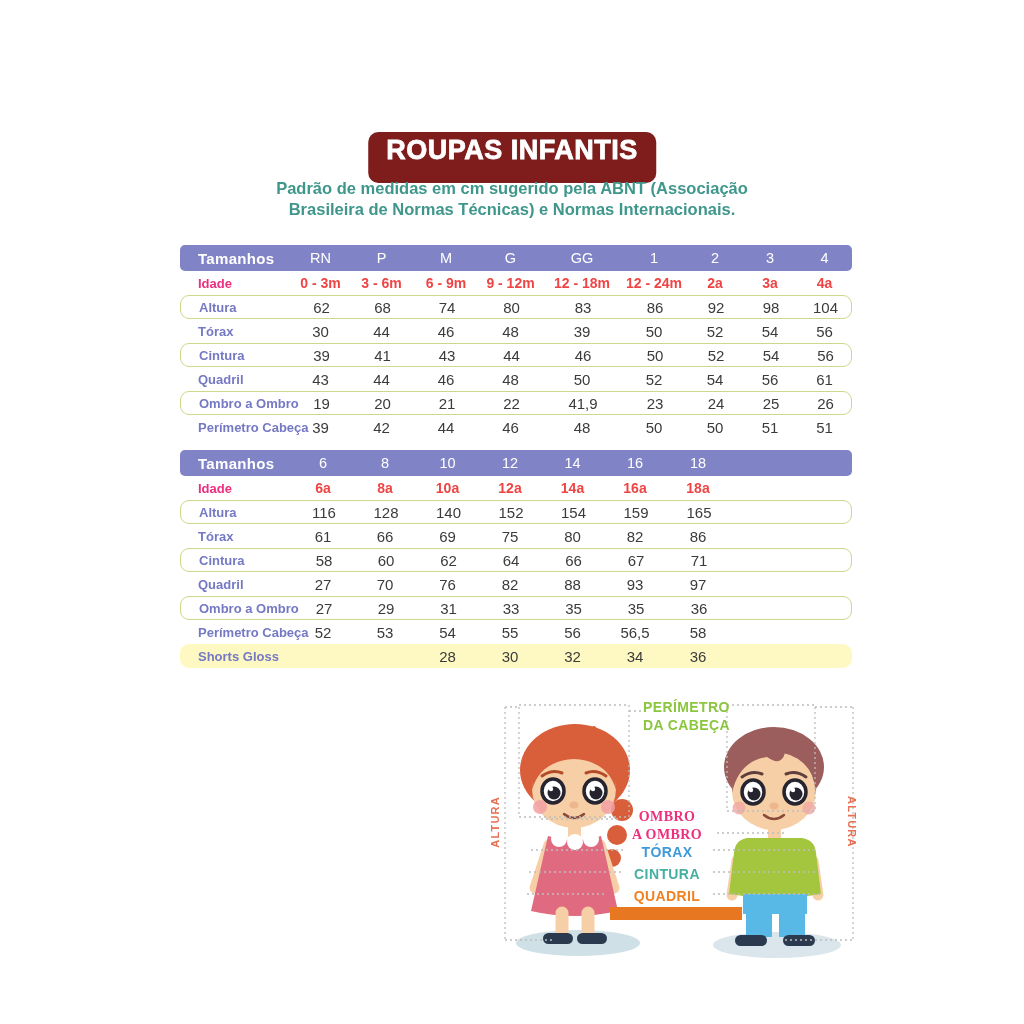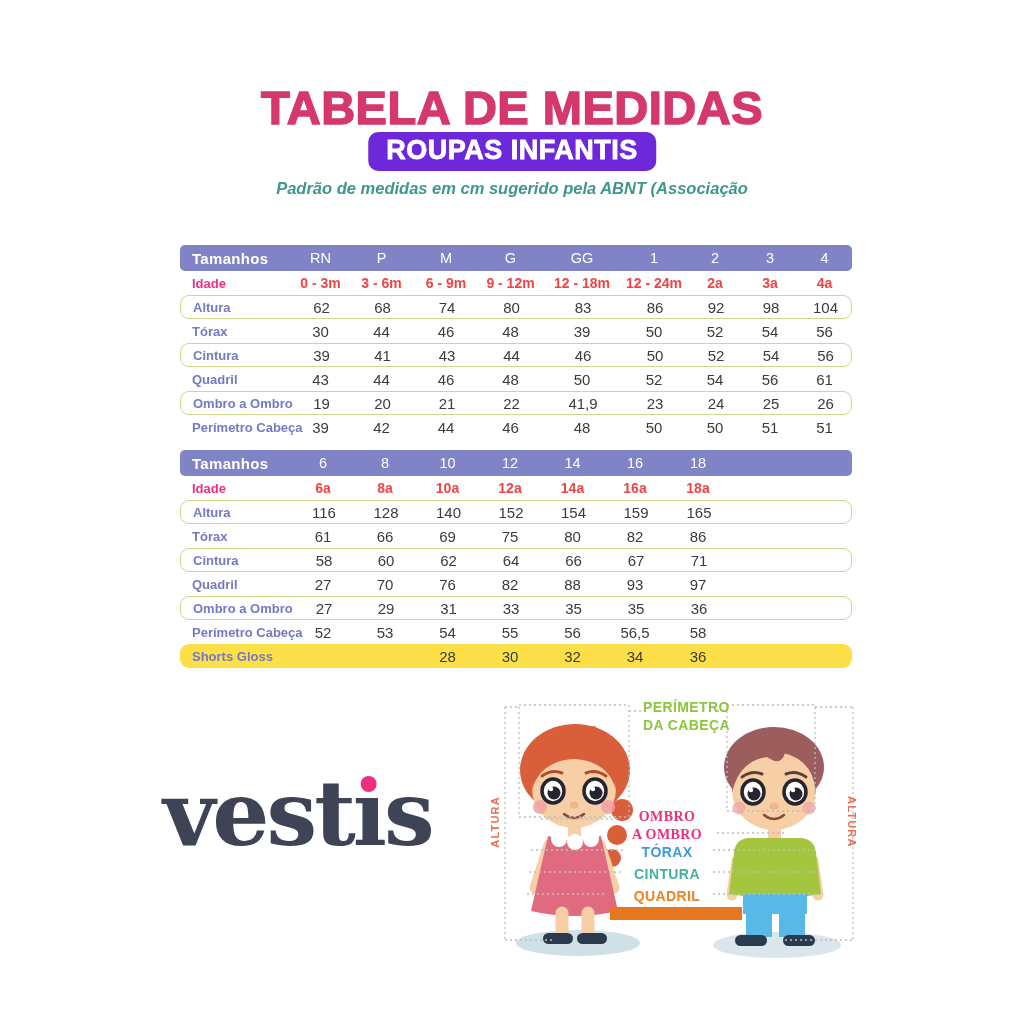--- a/index.html
+++ b/index.html
@@ -4,43 +4,43 @@
 <style>
   html,body{margin:0;padding:0;background:#fff;}
   .canvas{position:relative;width:1024px;height:1024px;background:#ffffff;overflow:hidden;
           font-family:"Liberation Sans", sans-serif;}
 
   
   .title{position:absolute;top:80px;left:0;width:100%;text-align:center;
          font-size:47px;font-weight:700;color:#d4386e;letter-spacing:.5px;
          -webkit-text-stroke:1.5px #d4386e;}
   .badge{position:absolute;top:132px;left:50%;transform:translateX(-50%);
-         background:#6d28d9;color:#fff;font-size:27px;font-weight:700;
+         background:#7f1d1d;color:#fff;font-size:27px;font-weight:700;
          -webkit-text-stroke:.8px #fff;letter-spacing:.5px;
-         padding:3px 18px 5px 18px;border-radius:10px;white-space:nowrap;}
+         padding:3px 18px 17px 18px;border-radius:10px;white-space:nowrap;}
   .subtitle{position:absolute;top:178px;left:0;width:100%;text-align:center;
-            color:#3f978c;font-size:16.5px;font-weight:700;line-height:1.27;font-style:italic;}
+            color:#3f978c;font-size:16.5px;font-weight:700;line-height:1.27;}
 
   
   .table{position:absolute;left:180px;width:672px;}
   .t1{top:245px;}
   .t2{top:450px;}
   .trow{display:grid;align-items:center;height:24px;box-sizing:border-box;}
   .t1 .trow{grid-template-columns:112px 57px 65px 64px 65px 78px 66px 56px 54px 55px;}
   .t2 .trow{grid-template-columns:112px 62px 62px 63px 62px 63px 62px 64px 1fr;}
   .thead{height:26px;background:#8084c7;border-radius:5px;color:#fff;}
-  .rlabel{font-size:13px;font-weight:700;color:#7579c4;padding-left:12px;white-space:nowrap;
+  .rlabel{font-size:13px;font-weight:700;color:#7579c4;padding-left:18px;white-space:nowrap;
           text-align:left;}
   .thead .rlabel{color:#fff;font-size:15px;letter-spacing:.3px;}
   .cval{text-align:center;font-size:15px;color:#3b3b3b;}
   .thead .cval{color:#fff;font-weight:400;font-size:14.5px;}
   .row-age .rlabel{color:#ed2f7e;}
   .row-age .cval{color:#ef4444;font-weight:700;font-size:14px;}
   .row-outlined{border:1.5px solid #ccd98a;border-radius:9px;}
-  .row-filled{background:#fde047;border-radius:9px;}
+  .row-filled{background:#fef9c3;border-radius:9px;}
 
   
   .logo{position:absolute;left:163px;top:768px;font-family:"DejaVu Serif", serif;
         font-weight:700;font-size:90px;line-height:1;color:#3e4456;letter-spacing:-3px;}
   .iwrap{position:relative;display:inline-block;}
   .idot{position:absolute;left:50%;transform:translateX(-46%);top:8px;width:16px;height:16px;
         border-radius:50%;background:#ed2f7e;}
 
   
   .illo{position:absolute;left:485px;top:695px;width:375px;height:300px;}
@@ -55,24 +55,24 @@
   .lab-altura-left{left:-25px;top:120px;width:72px;text-align:center;color:#e87054;
         transform:rotate(-90deg);letter-spacing:1.2px;font-size:11px;}
   .lab-altura-right{left:330px;top:120px;width:72px;text-align:center;color:#e87054;
         transform:rotate(90deg);letter-spacing:1.2px;font-size:11px;}
 </style>
 </head>
 <body>
 
 <div class="canvas">
 
-  <div class="title">TABELA DE MEDIDAS</div>
   <div class="badge">ROUPAS INFANTIS</div>
   <div class="subtitle">
     <div>Padrão de medidas em cm sugerido pela ABNT (Associação</div>
+    <div>Brasileira de Normas Técnicas) e Normas Internacionais.</div>
   </div>
 
   <div class="table t1" id="table1">
       <div class="trow thead">
         <div class="rlabel">Tamanhos</div>
         <div class="cval">RN</div>
         <div class="cval">P</div>
         <div class="cval">M</div>
         <div class="cval">G</div>
         <div class="cval">GG</div>
@@ -252,21 +252,20 @@
         <div class="cval"></div>
         <div class="cval"></div>
         <div class="cval">28</div>
         <div class="cval">30</div>
         <div class="cval">32</div>
         <div class="cval">34</div>
         <div class="cval">36</div>
       </div>
     </div>
 
-  <div class="logo"><span>vest</span><span class="iwrap"><span>ı</span><span class="idot"></span></span><span>s</span></div>
 
   <div class="illo">
     <svg width="375" height="300" viewBox="0 0 375 300">
 
       <ellipse cx="93" cy="248" rx="62" ry="13" fill="#cfe0e6"></ellipse>
       <ellipse cx="292" cy="250" rx="64" ry="13" fill="#dbe6ec"></ellipse>
 
       <circle cx="137" cy="115" r="11" fill="#d85f39"></circle>
       <circle cx="132" cy="140" r="10" fill="#d85f39"></circle>
       <circle cx="127" cy="163" r="9" fill="#d85f39"></circle>

